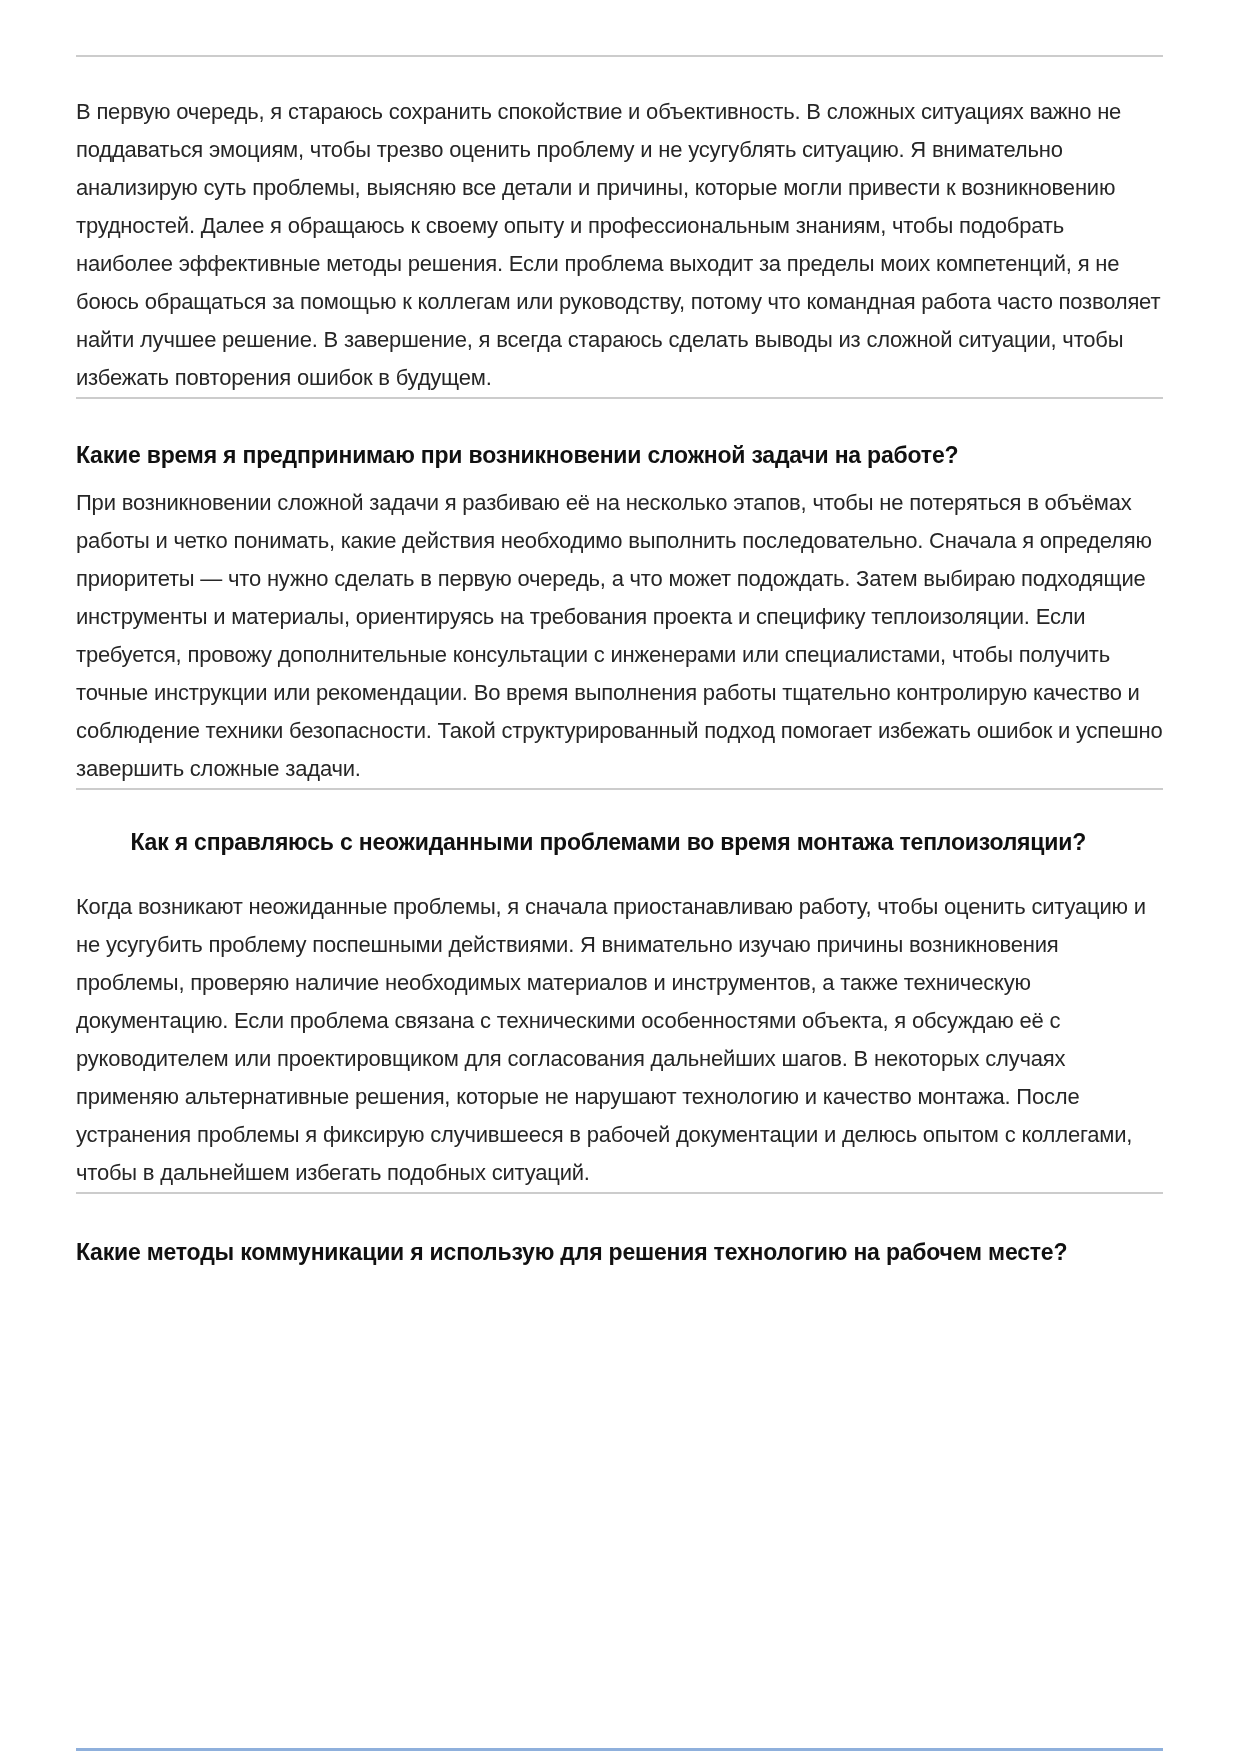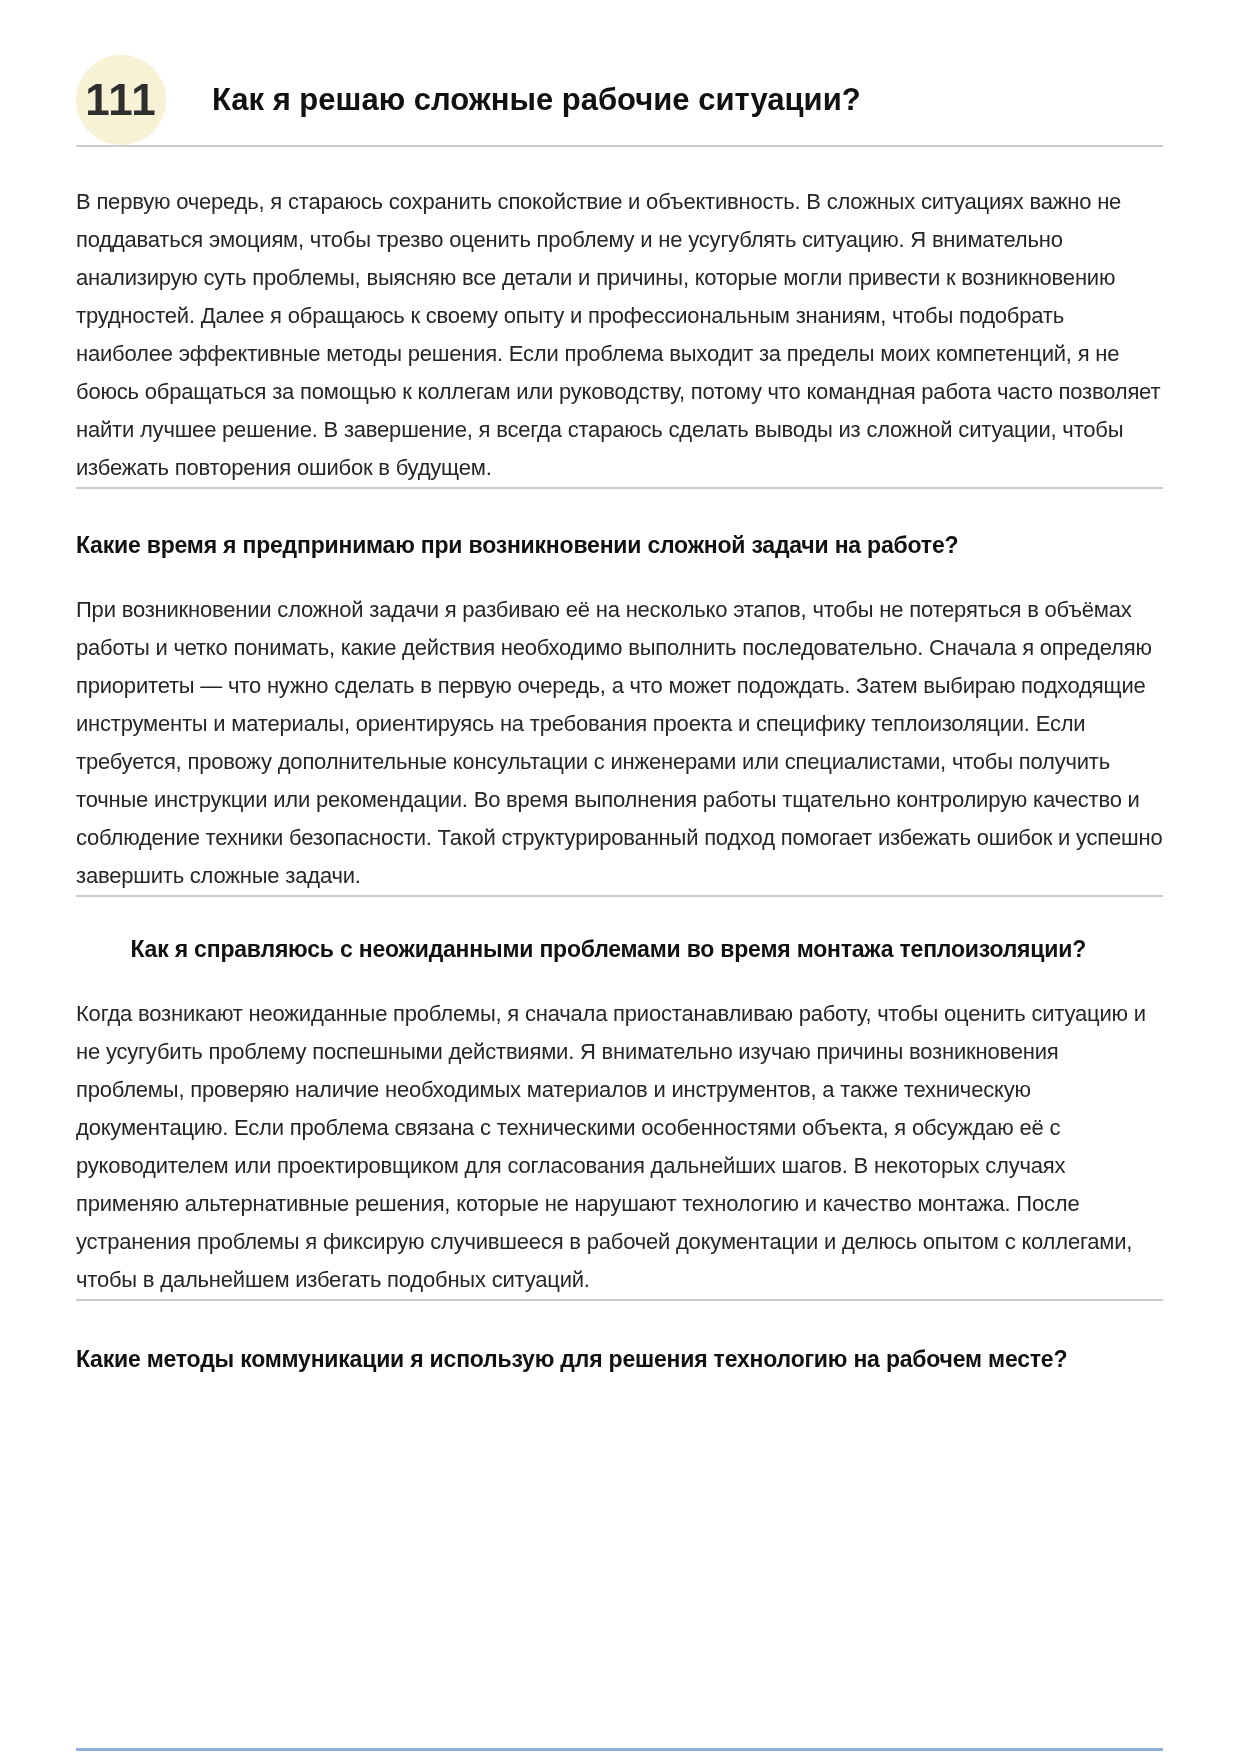--- a/index.html
+++ b/index.html
@@ -64,40 +64,36 @@
   .question{
     margin:0;
     font-size:23px;
     font-weight:bold;
     line-height:40px;
     color:var(--heading);
     max-width:1010px;
     letter-spacing:-0.2px;
   }
   .q-2{margin-top:36px;}
-  .a-2{margin-top:26px;}
+  .a-2{margin-top:9px;}
   .q-3{margin-top:32px;text-align:right;}
   .a-3{margin-top:26px;}
   .q-4{margin-top:38px;}
   .bottom-peek{
     position:absolute;
     left:76px;right:76px;bottom:2px;
     height:3px;
     background:var(--bottom-peek);
   }
 </style>
 </head>
 <body>
 
 <div class="page">
 
-  <header class="header">
-    <div class="badge">111</div>
-    <h1 class="title">Как я решаю сложные рабочие ситуации?</h1>
-  </header>
 
   <hr class="divider hr-1">
 
   <p class="body-par par-intro">В первую очередь, я стараюсь сохранить спокойствие и объективность. В сложных ситуациях важно не поддаваться эмоциям, чтобы трезво оценить проблему и не усугублять ситуацию. Я внимательно анализирую суть проблемы, выясняю все детали и причины, которые могли привести к возникновению трудностей. Далее я обращаюсь к своему опыту и профессиональным знаниям, чтобы подобрать наиболее эффективные методы решения. Если проблема выходит за пределы моих компетенций, я не боюсь обращаться за помощью к коллегам или руководству, потому что командная работа часто позволяет найти лучшее решение. В завершение, я всегда стараюсь сделать выводы из сложной ситуации, чтобы избежать повторения ошибок в будущем.</p>
 
   <hr class="divider hr-2">
 
   <section>
     <h2 class="question q-2">Какие время я предпринимаю при возникновении сложной задачи на работе?</h2>
     <p class="body-par a-2">При возникновении сложной задачи я разбиваю её на несколько этапов, чтобы не потеряться в объёмах работы и четко понимать, какие действия необходимо выполнить последовательно. Сначала я определяю приоритеты — что нужно сделать в первую очередь, а что может подождать. Затем выбираю подходящие инструменты и материалы, ориентируясь на требования проекта и специфику теплоизоляции. Если требуется, провожу дополнительные консультации с инженерами или специалистами, чтобы получить точные инструкции или рекомендации. Во время выполнения работы тщательно контролирую качество и соблюдение техники безопасности. Такой структурированный подход помогает избежать ошибок и успешно завершить сложные задачи.</p>

